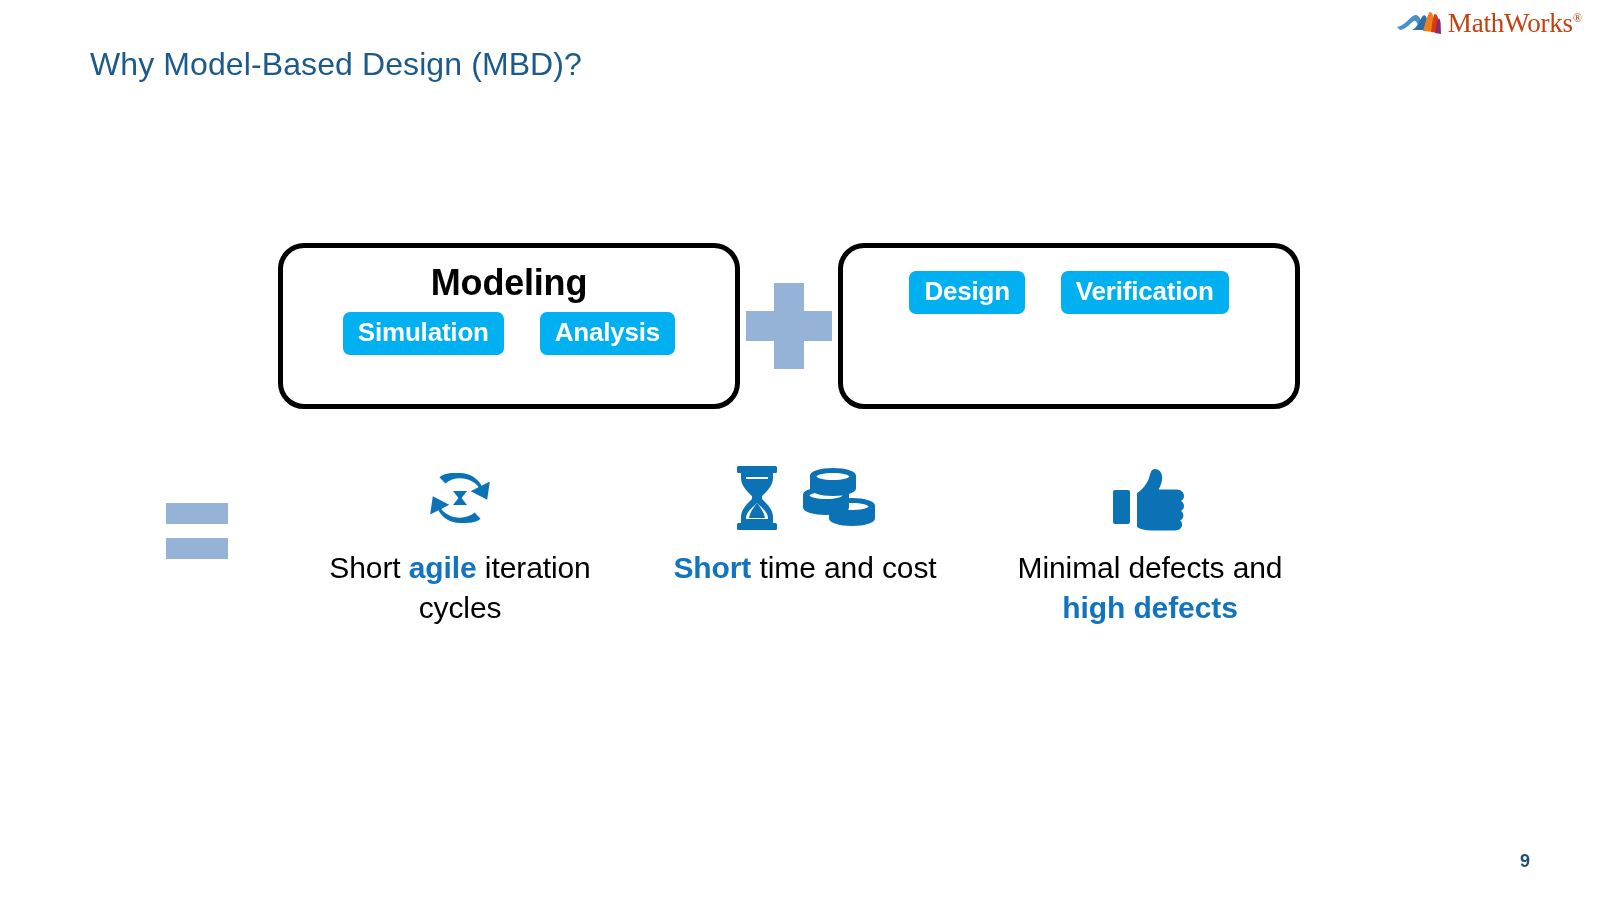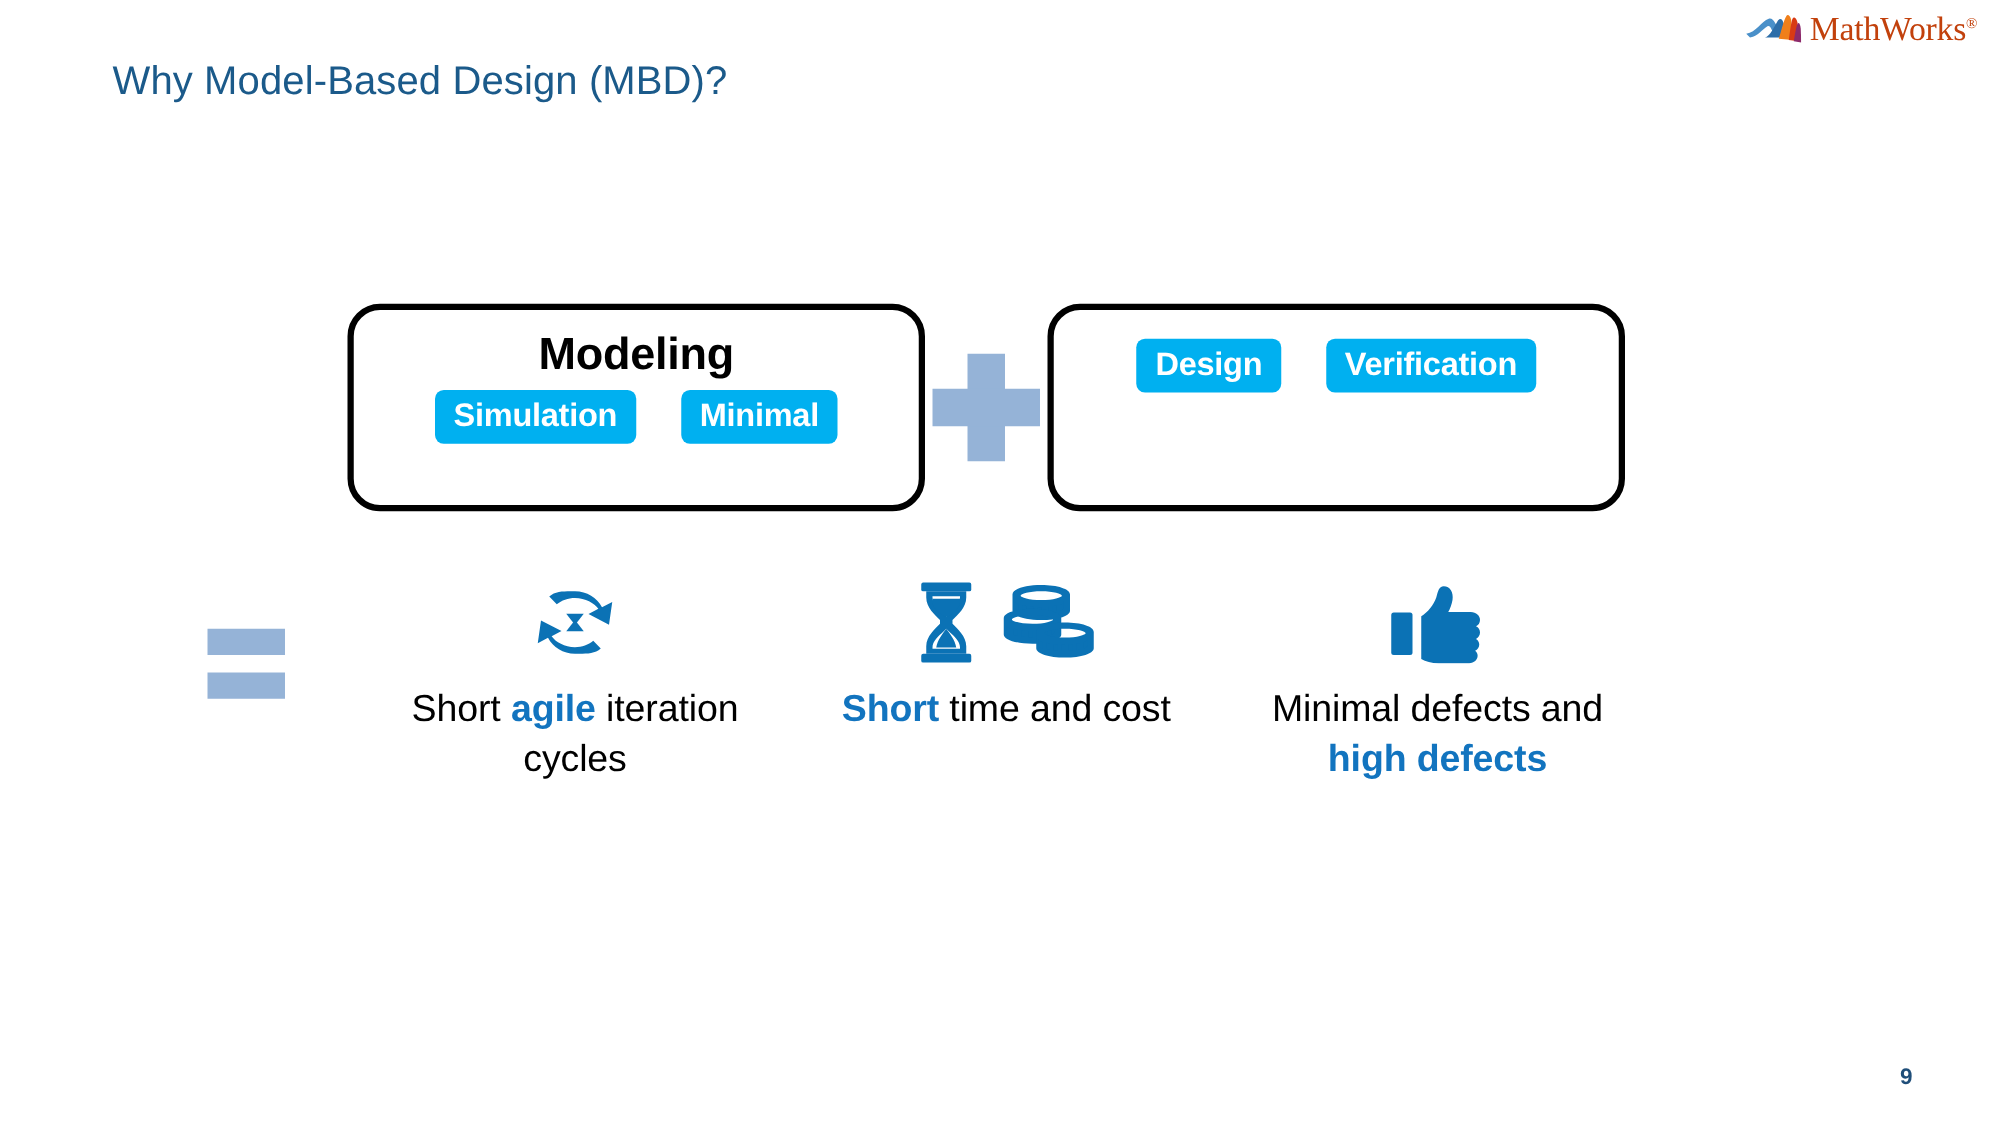--- a/index.html
+++ b/index.html
@@ -217,21 +217,21 @@
   </div>
 
   <h1 class="slide-title">Why Model-Based Design (MBD)?</h1>
 
   <div class="concept-row">
 
     <div class="concept-box">
       <div class="concept-title">Modeling</div>
       <div class="pill-row">
         <span class="pill">Simulation</span>
-        <span class="pill">Minimal</span>
+        <span class="pill">Analysis</span>
       </div>
     </div>
 
     <div class="plus-sign"></div>
 
     <div class="concept-box">
       <div class="pill-row">
         <span class="pill">Design</span>
         <span class="pill">Verification</span>
       </div>

